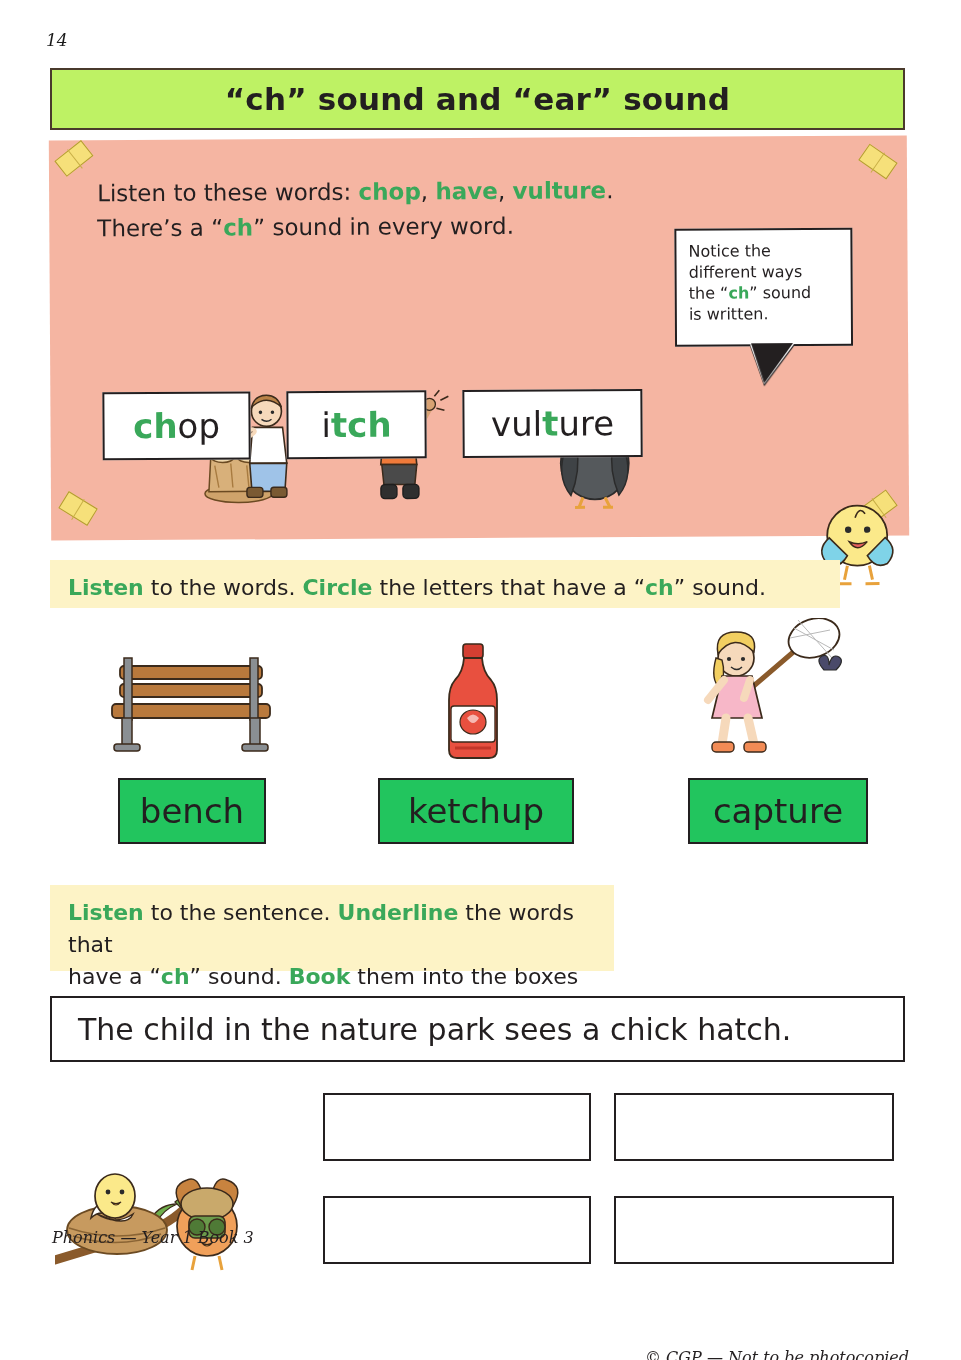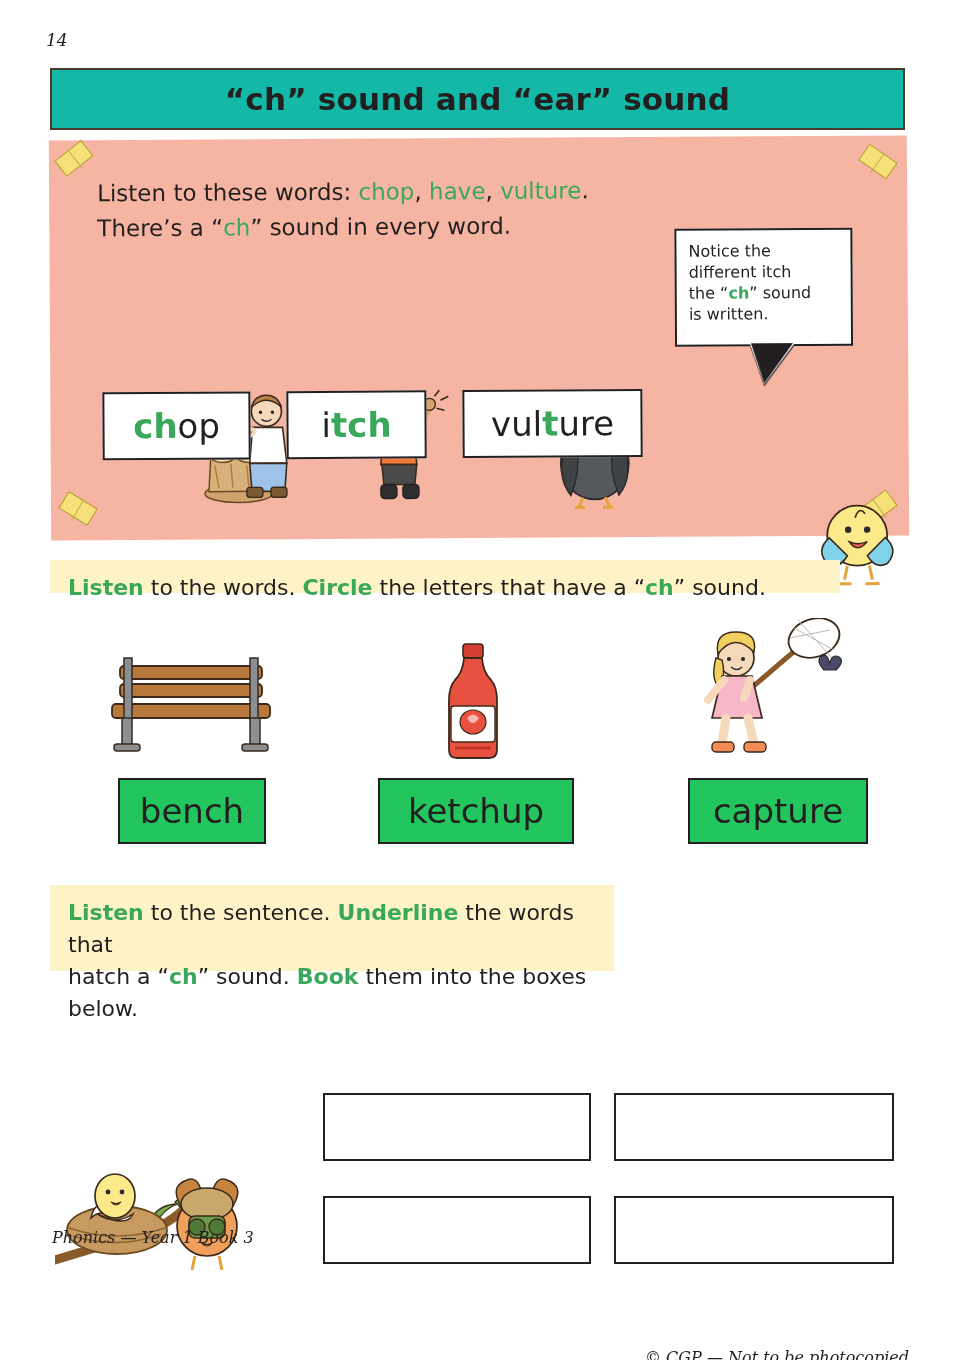--- a/index.html
+++ b/index.html
@@ -25,21 +25,21 @@
     font-style: italic;
     font-size: 17px;
     color: #1a1a1a;
   }
 
   
   .title-bar {
     position: absolute;
     left: 50px; top: 68px;
     width: 855px; height: 62px;
-    background: #14b8a6;
+    background: #bef264;
     border: 2px solid #4a3a2c;
     display: flex; align-items: center; justify-content: center;
   }
   .title-bar .title-text {
     font-family: "DejaVu Sans", sans-serif;
     font-weight: bold;
     font-size: 31px;
     color: #231f20;
     letter-spacing: .2px;
   }
@@ -70,21 +70,21 @@
   }
 
   .intro-text {
     position: absolute;
     left: 48px; top: 36px;
     font-size: 23px;
     color: #231f20;
     line-height: 1.5;
     font-family: "DejaVu Sans", sans-serif;
   }
-  .green { color: #3aa85a; font-weight: normal; }
+  .green { color: #3aa85a; font-weight: bold; }
   .green-b { color: #3aa85a; font-weight: bold; }
 
   
   .word-box {
     background: #ffffff;
     border: 2px solid #231f20;
     display: inline-flex;
     align-items: center;
     justify-content: center;
     font-size: 34px;
@@ -129,21 +129,21 @@
   
   .instruction {
     position: absolute;
     background: #fdf3c6;
     font-size: 22px;
     color: #231f20;
     padding: 12px 18px;
     line-height: 1.45;
     font-family: "DejaVu Sans", sans-serif;
   }
-  .instr1 { left: 50px; top: 560px; width: 790px; height: 33px; }
+  .instr1 { left: 50px; top: 560px; width: 790px; height: 48px; }
   .instr2 { left: 50px; top: 885px; width: 564px; height: 86px; }
 
   
   .ex-box {
     position: absolute;
     background: #22c55e;
     border: 2px solid #231f20;
     display: flex; align-items: center; justify-content: center;
     font-size: 34px; color: #231f20;
   }
@@ -296,21 +296,21 @@
           <span class="green-b">tch</span>
       </div>
       <div class="word-box iw3">
         <span>vul</span>
           <span class="green-b">t</span>
           <span>ure</span>
       </div>
 
       <div class="bubble">
         <span>Notice the</span><br>
-        <span>different itch</span><br>
+        <span>different ways</span><br>
         <span>the “</span><span class="green-b">ch</span><span>” sound</span><br>
         <span>is written.</span>
       </div>
       <div class="bubble-tail"></div>
 
       <div class="ill i-bird">
         <svg width="92" height="112" viewBox="0 0 92 112">
           <ellipse cx="44" cy="44" rx="30" ry="30" fill="#fbe98a" stroke="#3b2a1b" stroke-width="1.8"></ellipse>
           <path d="M16 46 q-14 12 -2 26 q12 6 20 -8Z" fill="#7fd3e8" stroke="#3b2a1b" stroke-width="1.6"></path>
           <path d="M72 46 q14 12 2 26 q-12 6 -20 -8Z" fill="#7fd3e8" stroke="#3b2a1b" stroke-width="1.6"></path>
@@ -378,23 +378,26 @@
       <path d="M142 52 q-9 -10 -2 -14 q7 -3 7 9 q3 -12 10 -8 q6 4 -3 13Z" fill="#4a4a6a" stroke="#2b2b2b" stroke-width="1.2"></path>
     </svg>
   </div>
 
   <div class="ex-box ex1">bench</div>
   <div class="ex-box ex2">ketchup</div>
   <div class="ex-box ex3">capture</div>
 
   <div class="instruction instr2">
     <span class="green-b">Listen</span><span> to the sentence.  </span><span class="green-b">Underline</span><span> the words that</span><br>
-    <span>hatch a “</span><span class="green-b">ch</span><span>” sound.  </span><span class="green-b">Book</span><span> them into the boxes below.</span>
-  </div>
-
+    <span>have a “</span><span class="green-b">ch</span><span>” sound.  </span><span class="green-b">Book</span><span> them into the boxes below.</span>
+  </div>
+
+  <div class="sentence-box">
+    <span>The child in the nature park sees a chick hatch.</span>
+  </div>
 
   <div class="ill i-nest">
     <svg width="250" height="170" viewBox="0 0 250 170">
 
       <path d="M0 150 q40 -12 86 -26 q30 -10 48 -30" stroke="#8a5a2b" stroke-width="9" fill="none" stroke-linecap="round"></path>
       <path d="M96 108 q10 -14 26 -14 q-14 6 -20 18Z" fill="#6fae4c" stroke="#3b2a1b" stroke-width="1.3"></path>
       <path d="M120 92 q12 -12 28 -8 q-16 2 -22 14Z" fill="#6fae4c" stroke="#3b2a1b" stroke-width="1.3"></path>
 
       <ellipse cx="62" cy="120" rx="50" ry="24" fill="#c79a5f" stroke="#6b4a22" stroke-width="1.8"></ellipse>
       <path d="M14 118 q48 16 96 0" stroke="#8a6434" stroke-width="1.6" fill="none"></path>

